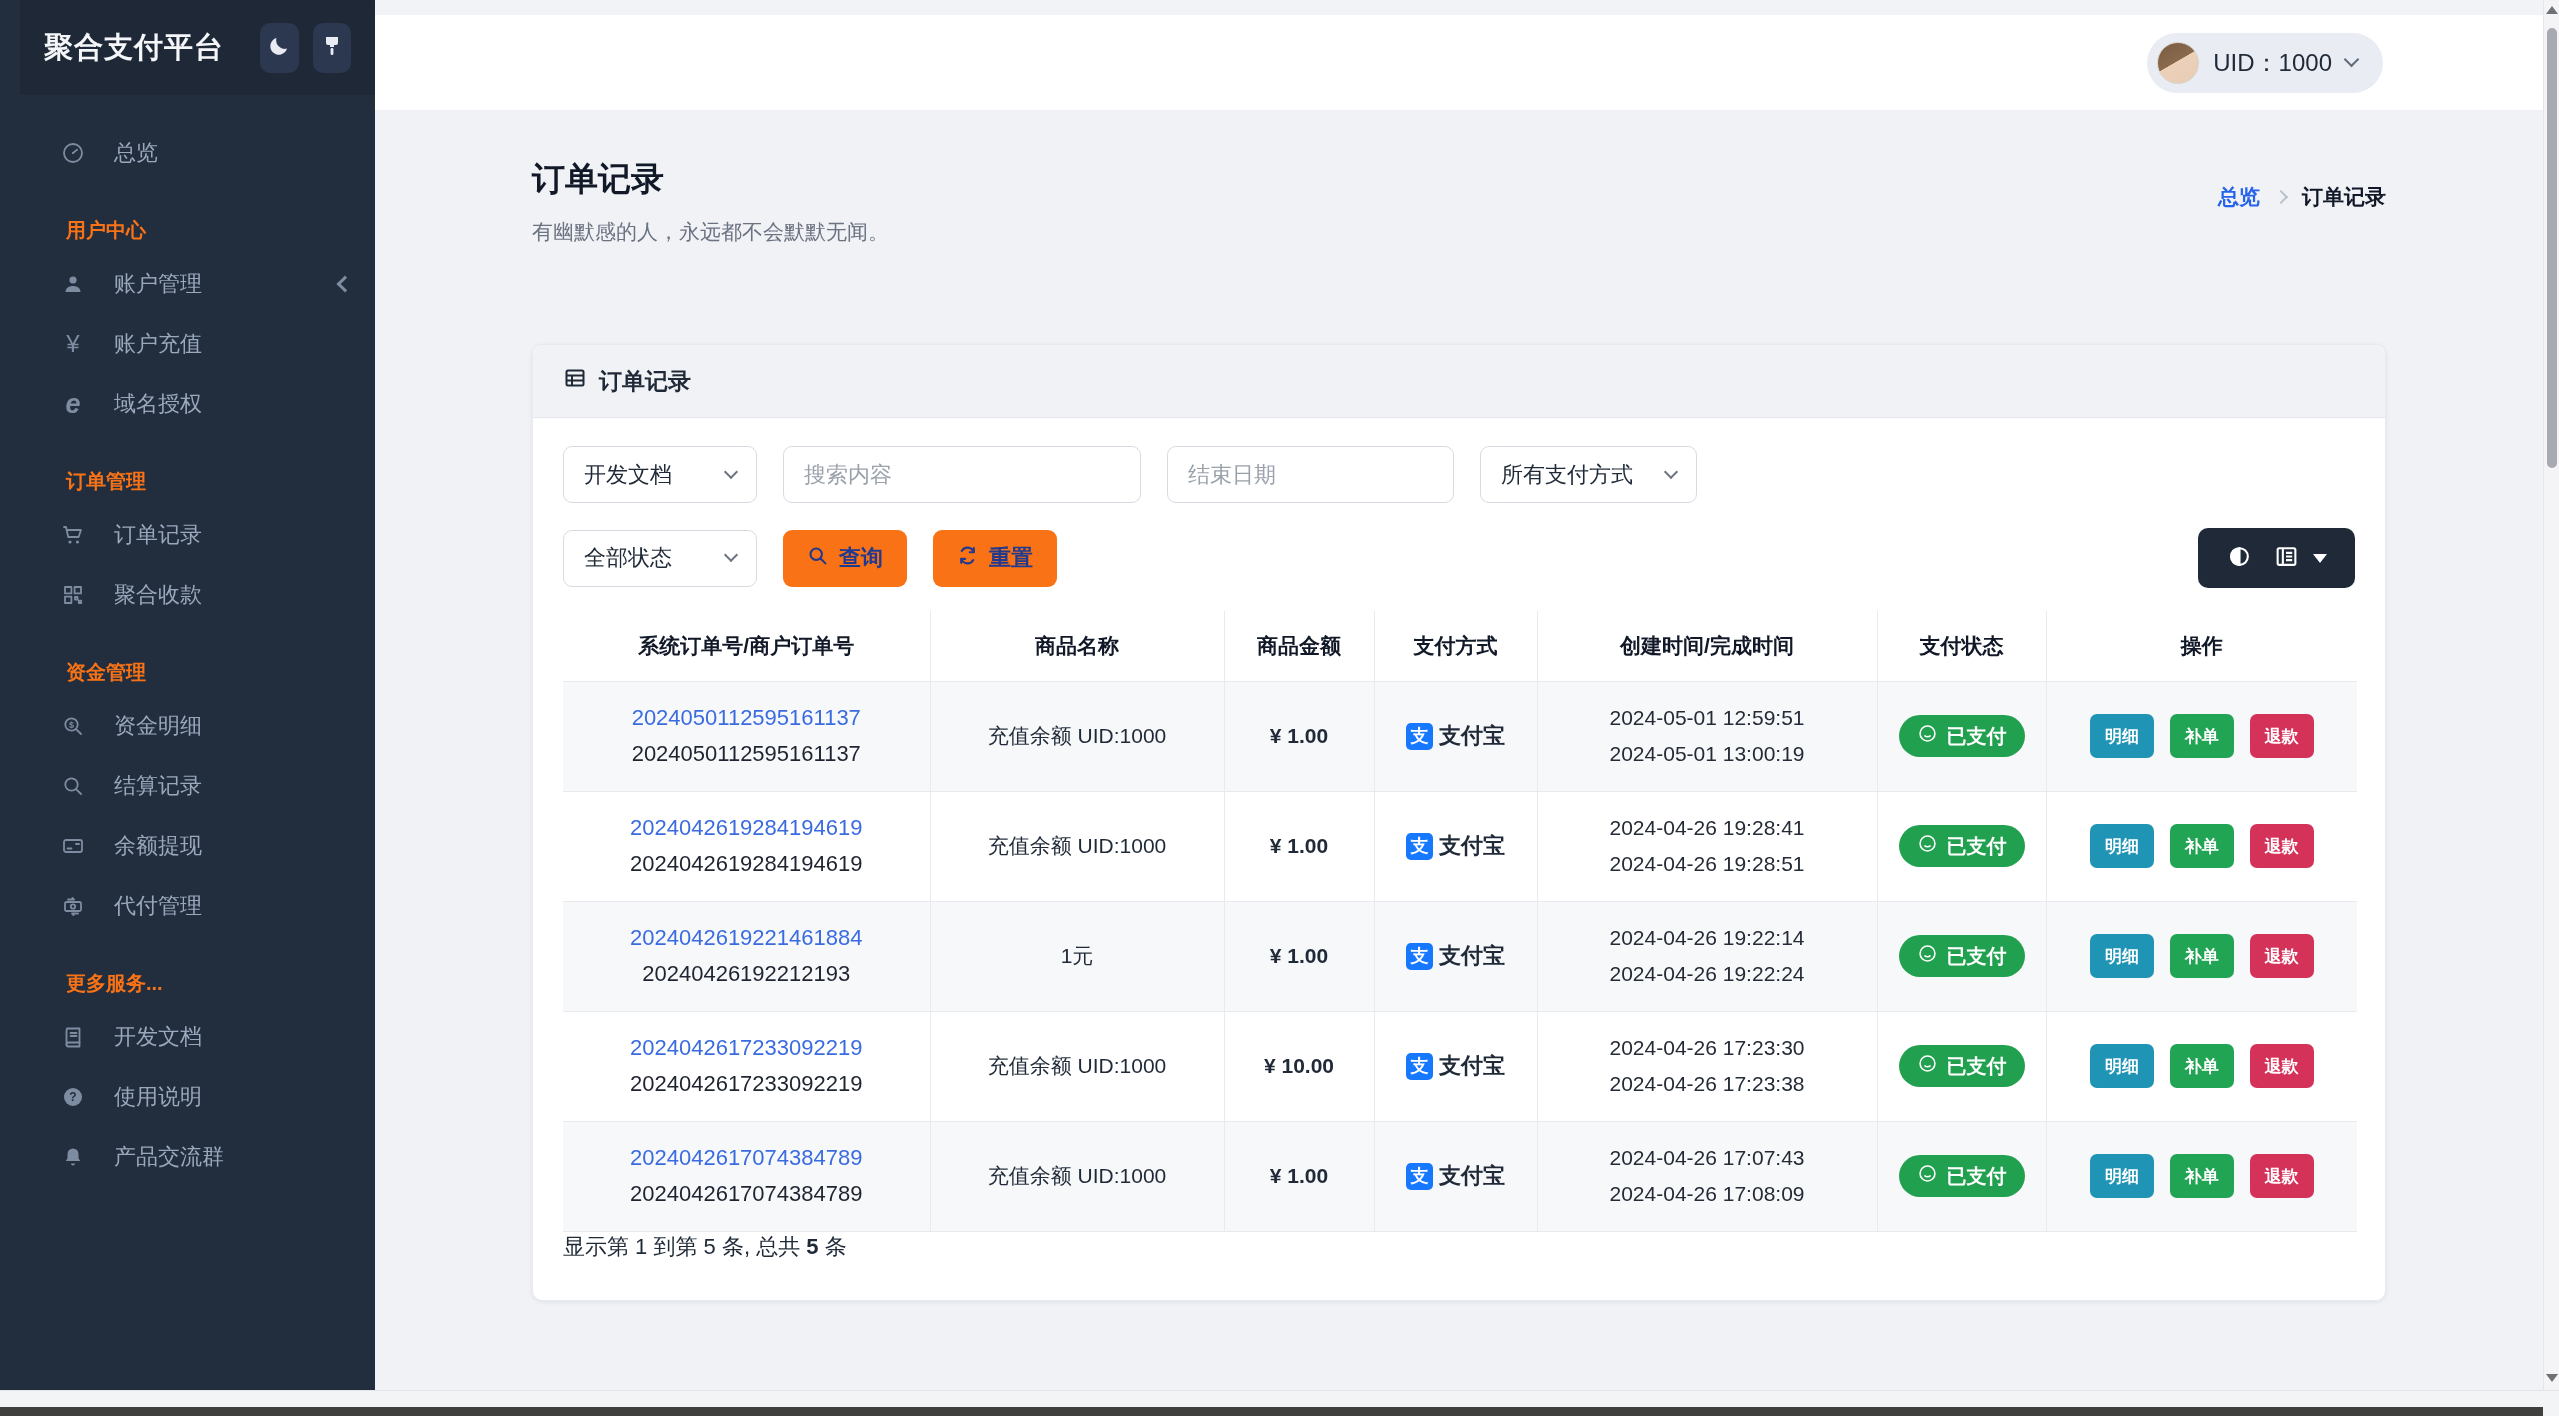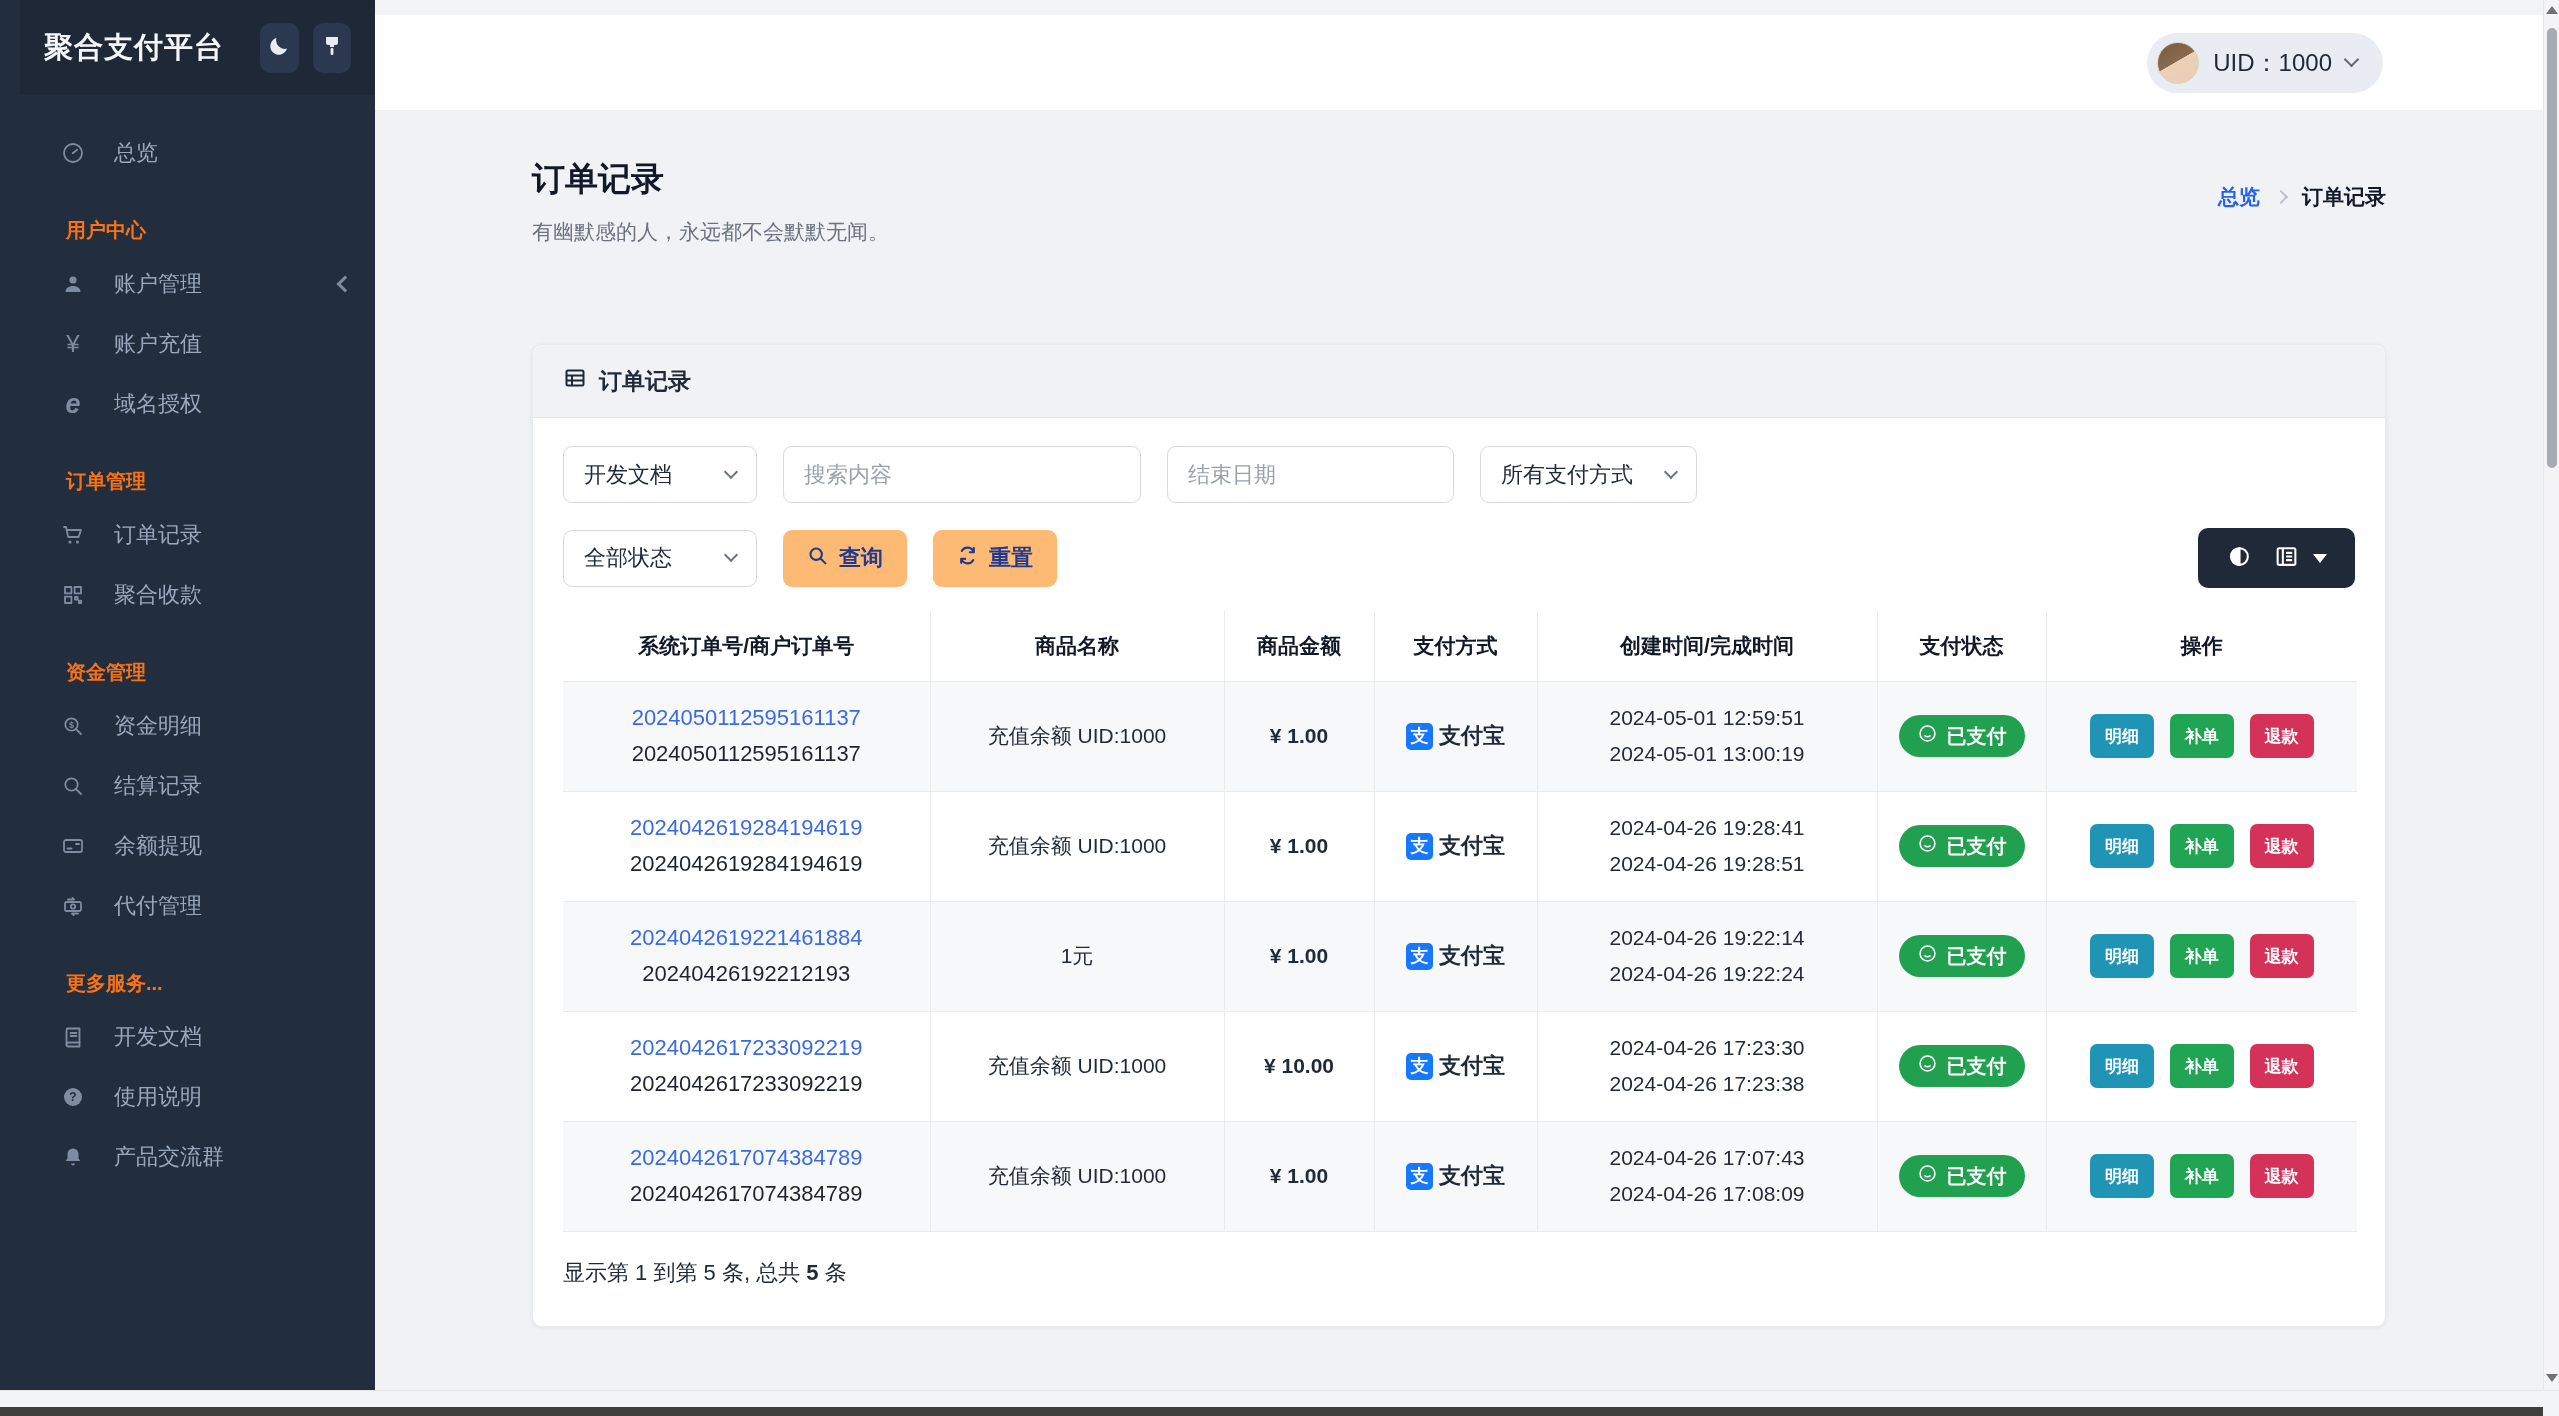--- a/index.html
+++ b/index.html
@@ -48,21 +48,21 @@
   .frow { display:flex; align-items:center; gap:26px; }
   .frow2 { margin-top:25px; }
   .sel, .inp { height:57px; border:1px solid #d7dbe1; border-radius:9px; background:#fff; font-size:22px; color:#1f2937; display:flex; align-items:center; padding:0 20px; }
   .sel { justify-content:space-between; cursor:pointer; gap:14px; }
   .sel .caret-down { border-color:#6b7280; width:10px; height:10px; }
   .inp { color:#9aa1ab; }
   input.inp { outline:none; }
   input.inp::placeholder { color:#9aa1ab; }
   .w-type { width:194px; } .w-search { width:358px; } .w-date1 { width:358px; } .w-date2 { width:287px; } .w-pay { width:217px; } .w-status { width:194px; }
 
-  .pbtn { height:57px; border:none; border-radius:9px; background:#fdba74; color:#21398f; font-size:22px; font-weight:bold; display:flex; align-items:center; gap:11px; padding:0 24px; cursor:pointer; }
+  .pbtn { height:57px; border:none; border-radius:9px; background:#f97316; color:#21398f; font-size:22px; font-weight:bold; display:flex; align-items:center; gap:11px; padding:0 24px; cursor:pointer; }
   .pbtn svg { width:21px; height:21px; stroke:#21398f; fill:none; stroke-width:2.4; stroke-linecap:round; stroke-linejoin:round; }
   .dark-group { margin-left:auto; height:60px; width:157px; background:#1f2937; border-radius:10px; display:flex; align-items:center; justify-content:center; gap:22px; cursor:pointer; }
   .dark-group svg { width:25px; height:25px; stroke:#fff; fill:none; stroke-width:2; }
   .dg-caret { width:0; height:0; border-left:7px solid transparent; border-right:7px solid transparent; border-top:9px solid #fff; margin-left:-8px; }
 
   
   table.orders { width:100%; border-collapse:collapse; margin-top:23px; table-layout:fixed; }
   .orders th { height:70px; font-size:21px; font-weight:bold; color:#111827; text-align:center; border-bottom:1px solid #e8eaee; background:#fff; }
   .orders th + th, .orders td + td { border-left:1px solid #e8eaee; }
   .orders td { height:110px; text-align:center; font-size:21px; color:#1f2937; border-bottom:1px solid #e8eaee; padding:6px 10px; }
@@ -75,21 +75,21 @@
   .alipay-ic { width:27px; height:27px; background:#1677ff; color:#fff; border-radius:5px; font-size:18px; font-weight:bold; display:inline-flex; align-items:center; justify-content:center; }
   .payname { font-weight:bold; font-size:22px; }
   .time-line { line-height:1.7; font-size:21px; color:#242b36; }
   .badge { background:#21a14f; color:#fff; border-radius:22px; height:42px; padding:0 18px; display:inline-flex; align-items:center; gap:9px; font-size:20px; font-weight:bold; }
   .badge svg { width:21px; height:21px; stroke:#fff; fill:none; stroke-width:1.8; }
   .abtn { border:none; border-radius:7px; height:44px; padding:0 15px; color:#fff; font-size:17px; font-weight:bold; cursor:pointer; margin:0 5px; }
   .abtn.teal { background:#2094b4; }
   .abtn.green { background:#22a455; }
   .abtn.red { background:#d5325a; }
 
-  .table-footer { margin-top:26px; font-size:22px; color:#1f2937; padding-bottom:22px; }
+  .table-footer { font-size:22px; color:#1f2937; padding-bottom:22px; }
   .table-footer b { font-weight:bold; }
 
   
   .vscroll { position:absolute; right:0; top:0; width:16px; height:1390px; background:#f4f4f6; border-left:1px solid #e4e6ea; z-index:10; }
   .vs-up { position:absolute; top:6px; left:2px; width:0; height:0; border-left:6px solid transparent; border-right:6px solid transparent; border-bottom:8px solid #6e7277; }
   .vs-down { position:absolute; bottom:8px; left:2px; width:0; height:0; border-left:6px solid transparent; border-right:6px solid transparent; border-top:8px solid #6e7277; }
   .vs-thumb { position:absolute; top:28px; left:3px; width:10px; height:440px; background:#a7abb1; border-radius:5px; }
   .hscroll { position:absolute; left:0; bottom:0; width:2559px; height:26px; background:#f3f4f6; border-top:1px solid #e2e4e8; z-index:11; }
   .hs-thumb { position:absolute; bottom:0; left:0; width:2543px; height:9px; background:#3f3f3d; }
 </style>

